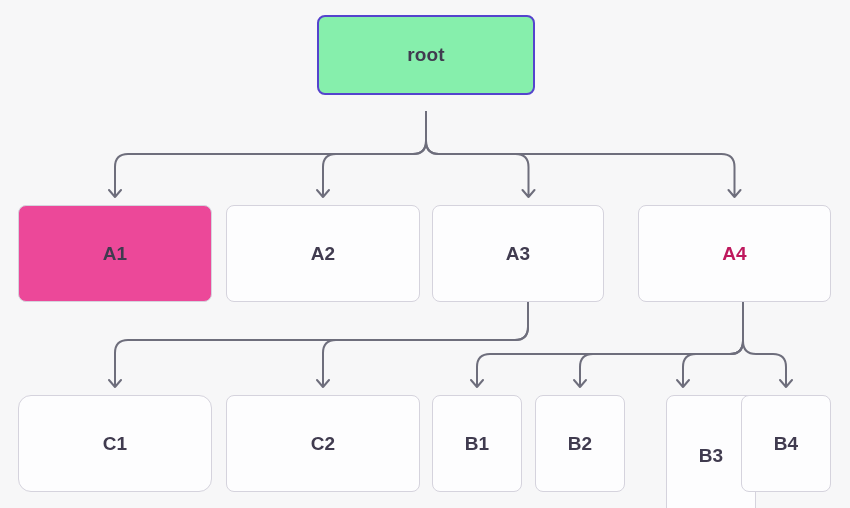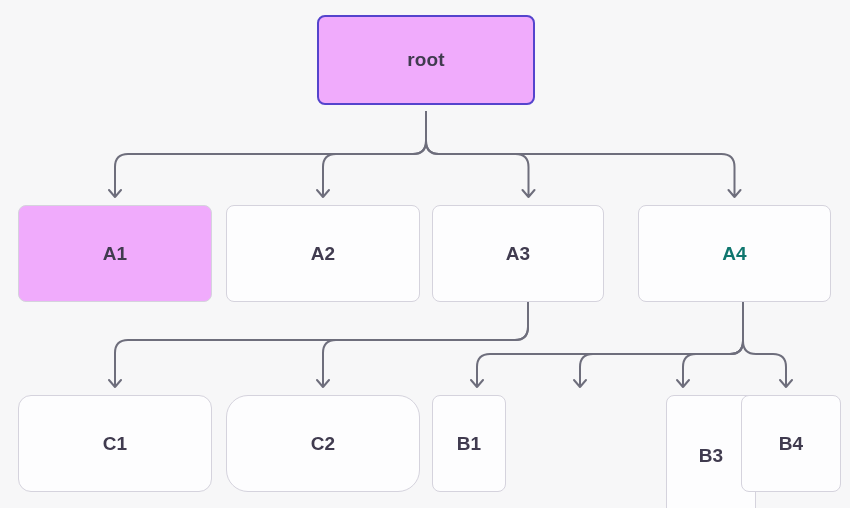--- a/index.html
+++ b/index.html
@@ -51,23 +51,24 @@
       <path d="M 426 112 L 426 141 Q 426 154 439 154 L 515.5 154 Q 528.5 154 528.5 167 L 528.5 197 M 522.5 190 L 528.5 197 L 534.5 190" fill="none" stroke="#6e6e7c" stroke-width="2" stroke-linecap="round" stroke-linejoin="round"></path>
       <path d="M 426 112 L 426 141 Q 426 154 439 154 L 721.5 154 Q 734.5 154 734.5 167 L 734.5 197 M 728.5 190 L 734.5 197 L 740.5 190" fill="none" stroke="#6e6e7c" stroke-width="2" stroke-linecap="round" stroke-linejoin="round"></path>
       <path d="M 528 302 L 528 327 Q 528 340 515 340 L 128 340 Q 115 340 115 353 L 115 387 M 109 380 L 115 387 L 121 380" fill="none" stroke="#6e6e7c" stroke-width="2" stroke-linecap="round" stroke-linejoin="round"></path>
       <path d="M 528 302 L 528 327 Q 528 340 515 340 L 336 340 Q 323 340 323 353 L 323 387 M 317 380 L 323 387 L 329 380" fill="none" stroke="#6e6e7c" stroke-width="2" stroke-linecap="round" stroke-linejoin="round"></path>
       <path d="M 743 302 L 743 341 Q 743 354 730 354 L 490 354 Q 477 354 477 367 L 477 387 M 471 380 L 477 387 L 483 380" fill="none" stroke="#6e6e7c" stroke-width="2" stroke-linecap="round" stroke-linejoin="round"></path>
       <path d="M 743 302 L 743 341 Q 743 354 730 354 L 593 354 Q 580 354 580 367 L 580 387 M 574 380 L 580 387 L 586 380" fill="none" stroke="#6e6e7c" stroke-width="2" stroke-linecap="round" stroke-linejoin="round"></path>
       <path d="M 743 302 L 743 341 Q 743 354 730 354 L 696 354 Q 683 354 683 367 L 683 387 M 677 380 L 683 387 L 689 380" fill="none" stroke="#6e6e7c" stroke-width="2" stroke-linecap="round" stroke-linejoin="round"></path>
       <path d="M 743 302 L 743 341 Q 743 354 756 354 L 773 354 Q 786 354 786 367 L 786 387 M 780 380 L 786 387 L 792 380" fill="none" stroke="#6e6e7c" stroke-width="2" stroke-linecap="round" stroke-linejoin="round"></path>
     </svg>
 
-<div class="node root" style="left: 317px; top: 15px; width: 218px; height: 90px; background: #f0abfc; border-color: rgb(85, 68, 205); color: rgb(64, 59, 79);">root</div>
-    <div class="node" style="left: 18px; top: 205px; width: 194px; height: 97px; background: #f0abfc; border-color: rgb(213, 211, 221); color: rgb(64, 59, 79);">A1</div>
+<div class="node root" style="left: 317px; top: 15px; width: 218px; height: 80px; background: #86efac; border-color: rgb(85, 68, 205); color: rgb(64, 59, 79);">root</div>
+    <div class="node" style="left: 18px; top: 205px; width: 194px; height: 97px; background: #ec4899; border-color: rgb(213, 211, 221); color: rgb(64, 59, 79);">A1</div>
     <div class="node" style="left: 226px; top: 205px; width: 194px; height: 97px; background: rgb(253, 253, 254); border-color: rgb(213, 211, 221); color: rgb(64, 59, 79); text-align: center;">A2</div>
     <div class="node" style="left: 432px; top: 205px; width: 172px; height: 97px; background: rgb(253, 253, 254); border-color: rgb(213, 211, 221); color: rgb(64, 59, 79);">A3</div>
-    <div class="node" style="left: 638px; top: 205px; width: 193px; height: 97px; background: rgb(253, 253, 254); border-color: rgb(213, 211, 221); color: #0f766e;">A4</div>
+    <div class="node" style="left: 638px; top: 205px; width: 193px; height: 97px; background: rgb(253, 253, 254); border-color: rgb(213, 211, 221); color: #be185d;">A4</div>
     <div class="node" style="left: 18px; top: 395px; width: 194px; height: 97px; background: rgb(253, 253, 254); border-color: rgb(213, 211, 221); color: rgb(64, 59, 79); border-radius: 13px;">C1</div>
-    <div class="node" style="left: 226px; top: 395px; width: 194px; height: 97px; background: rgb(253, 253, 254); border-color: rgb(213, 211, 221); color: rgb(64, 59, 79); border-radius: 22px;">C2</div>
-    <div class="node" style="left: 432px; top: 395px; width: 74px; height: 97px; background: rgb(253, 253, 254); border-color: rgb(213, 211, 221); color: rgb(64, 59, 79);">B1</div>
+    <div class="node" style="left: 226px; top: 395px; width: 194px; height: 97px; background: rgb(253, 253, 254); border-color: rgb(213, 211, 221); color: rgb(64, 59, 79);">C2</div>
+    <div class="node" style="left: 432px; top: 395px; width: 90px; height: 97px; background: rgb(253, 253, 254); border-color: rgb(213, 211, 221); color: rgb(64, 59, 79);">B1</div>
+    <div class="node" style="left: 535px; top: 395px; width: 90px; height: 97px; background: rgb(253, 253, 254); border-color: rgb(213, 211, 221); color: rgb(64, 59, 79);">B2</div>
     <div class="node" style="left: 666px; top: 395px; width: 90px; height: 121px; background: rgb(253, 253, 254); border-color: rgb(213, 211, 221); color: rgb(64, 59, 79);">B3</div>
-    <div class="node" style="left: 741px; top: 395px; width: 100px; height: 97px; background: rgb(253, 253, 254); border-color: rgb(213, 211, 221); color: rgb(64, 59, 79);">B4</div>
+    <div class="node" style="left: 741px; top: 395px; width: 90px; height: 97px; background: rgb(253, 253, 254); border-color: rgb(213, 211, 221); color: rgb(64, 59, 79);">B4</div>
   </div>
 
 </body></html>

